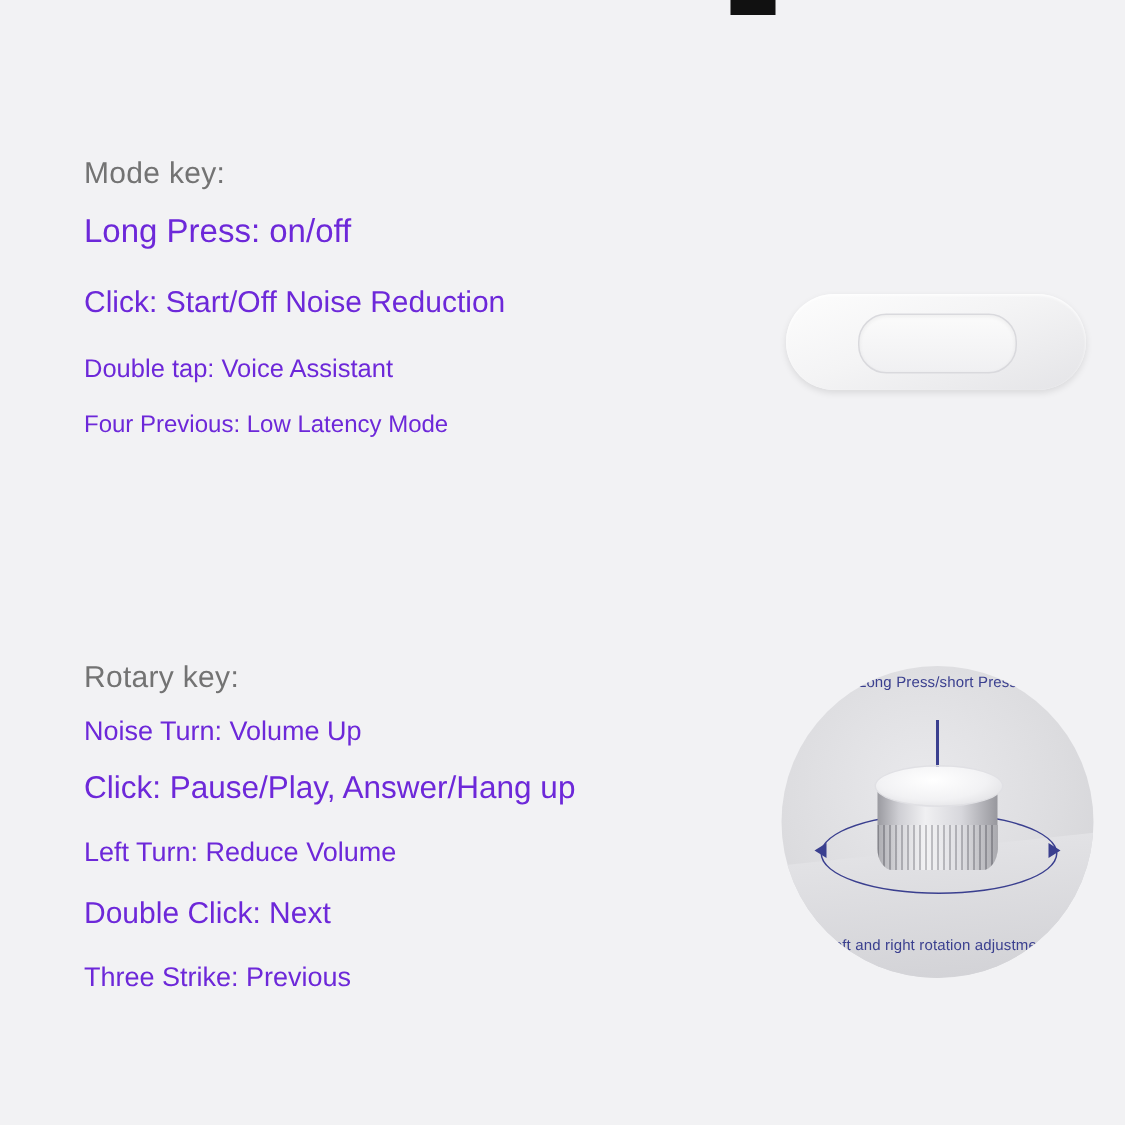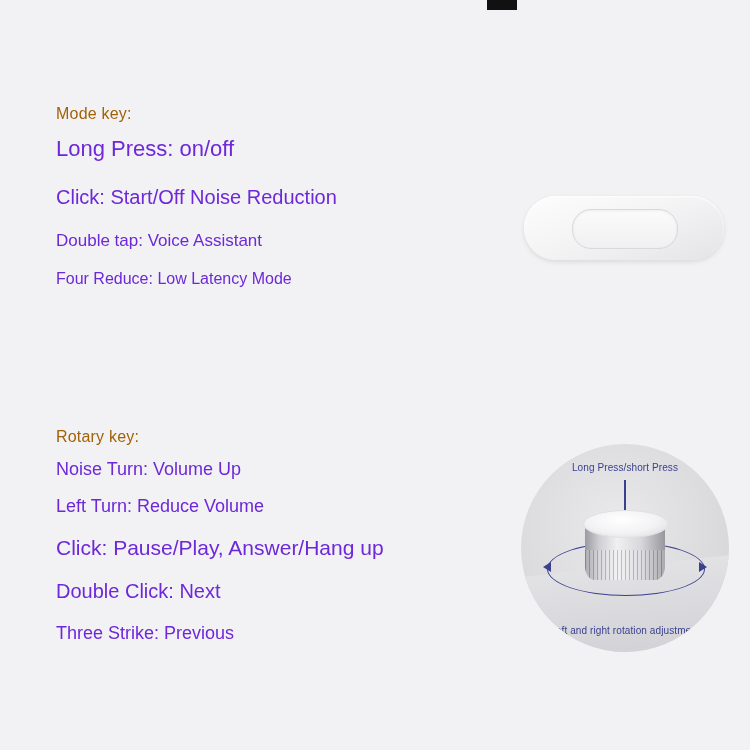--- a/index.html
+++ b/index.html
@@ -29,25 +29,25 @@
     width: 30px;
     height: 10px;
     background: #111;
   }
 
   
   .section {
     position: absolute;
   }
   .sec-mode { top: 104px; left: 56px; width: 440px; }
-  .sec-rotary { top: 427px; left: 56px; width: 460px; }
+  .sec-rotary { top: 440px; left: 56px; width: 460px; }
 
   .sec-title {
-    font-size: 16px;
-    color: #a16207;
+    font-size: 20px;
+    color: #737373;
     letter-spacing: 0.2px;
     margin: 0 0 12px 0;
     line-height: 1.2;
   }
   .line {
     color: #6d28d9;
     line-height: 1.25;
     margin: 0 0 14px 0;
   }
   .l-22 { font-size: 22px; }
@@ -116,21 +116,21 @@
   }
   .rot-label {
     position: absolute;
     left: 0;
     width: 208px;
     text-align: center;
     color: #3a3f8f;
     font-size: 10px;
     letter-spacing: 0.1px;
   }
-  .rot-label.top { top: 18px; }
+  .rot-label.top { top: 6px; }
   .rot-label.bottom { bottom: 16px; font-size: 10px; }
 
   .arrow {
     position: absolute;
     left: 103px;
     top: 36px;
     width: 2px;
     height: 34px;
     background: #3a3f8f;
   }
@@ -198,33 +198,33 @@
 
 <div class="page">
 
   <div class="top-mark"></div>
 
   <div class="section sec-mode">
     <div class="sec-title">Mode key:</div>
     <div class="line l-22 a">Long Press: on/off</div>
     <div class="line l-19 b">Click: Start/Off Noise Reduction</div>
     <div class="line l-17 c">Double tap: Voice Assistant</div>
-    <div class="line l-16">Four Reduce: Low Latency Mode</div>
+    <div class="line l-16">Four Previous: Low Latency Mode</div>
   </div>
 
   <div class="mode-img">
     <div class="outer"></div>
     <div class="inner"></div>
   </div>
 
   <div class="section sec-rotary">
     <div class="sec-title">Rotary key:</div>
     <div class="line l-18 r1">Noise Turn: Volume Up</div>
+    <div class="line l-21 r3">Click: Pause/Play, Answer/Hang up</div>
     <div class="line l-18 r2">Left Turn: Reduce Volume</div>
-    <div class="line l-21 r3">Click: Pause/Play, Answer/Hang up</div>
     <div class="line l-20 r4">Double Click: Next</div>
     <div class="line l-18">Three Strike: Previous</div>
   </div>
 
   <div class="rot-img">
     <div class="ground"></div>
     <div class="rot-label top">Long Press/short Press</div>
     <div class="arrow"></div>
     <div class="ellipse-ring"></div>
     <div class="ring-arrow-l"></div>

